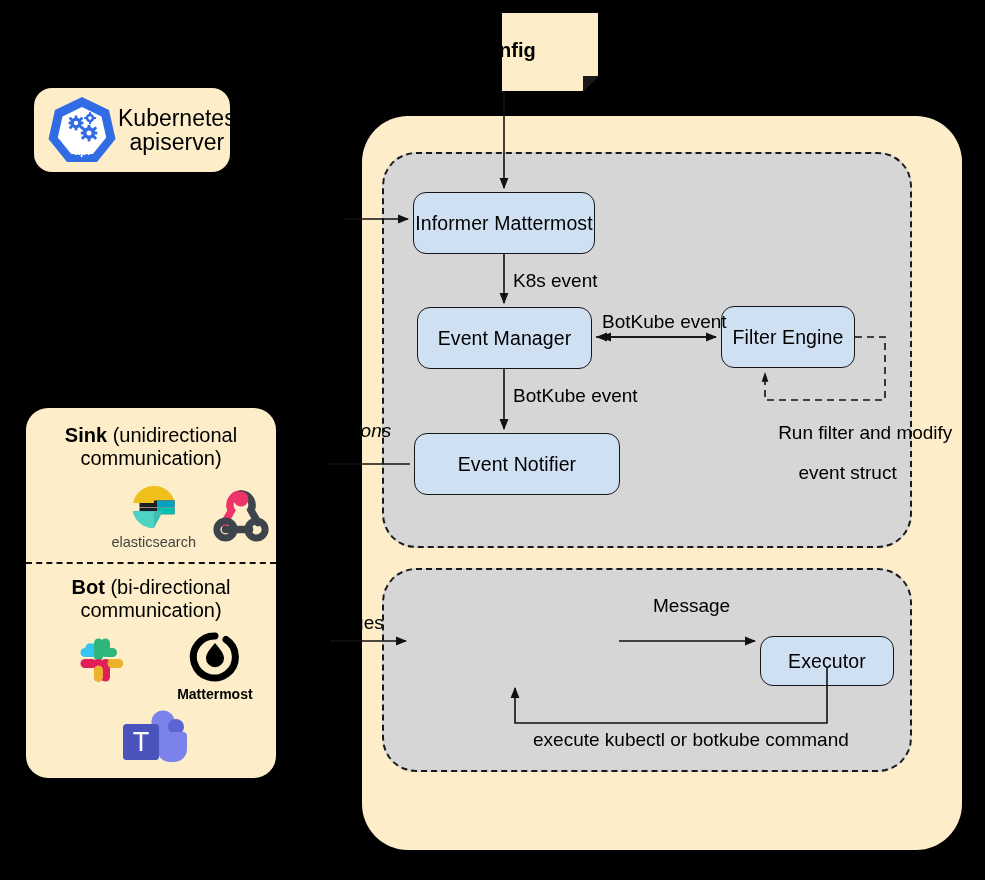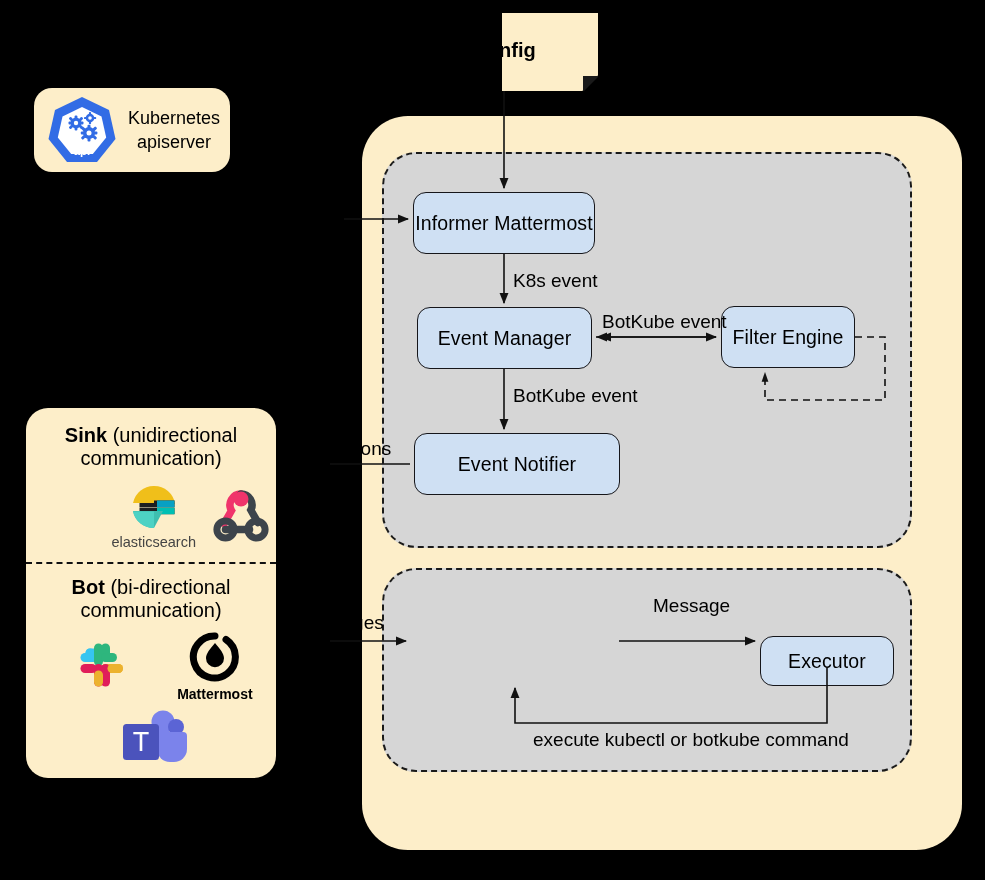--- a/index.html
+++ b/index.html
@@ -64,21 +64,21 @@
 
   
   .k8s-card {
     background: #fdeec9;
     border-radius: 18px;
     box-sizing: border-box;
     display: flex;
     align-items: center;
   }
   .k8s-label {
-    font-size: 18px;
+    font-size: 23px;
     color: #000;
     line-height: 24px;
     text-align: center;
     flex: 1;
   }
 
   
   .note-text {
     font-size: 20px;
     font-weight: bold;
@@ -197,21 +197,21 @@
       </div>
     </div>
 
     <div class="legend-divider" style="margin-top:12px;"></div>
 
     <div class="legend-title" style="margin-top:12px;">
       <b>Bot</b><span> (bi-directional</span><br>
       <span>communication)</span>
     </div>
 
-    <div style="display:flex; align-items:center; justify-content:space-around; margin-top:10px;padding-left:25px;">
+    <div style="display:flex; align-items:flex-start; justify-content:space-around; margin-top:10px;padding-left:25px;">
 
       <div>
         <svg width="56" height="56" viewBox="0 0 56 56">
           <g stroke-linecap="round" stroke-width="9" fill="none">
             <path d="M16,16 h8" stroke="#36c5f0"></path>
             <path d="M16,16 v0" stroke="#36c5f0"></path>
             <path d="M11,20.5 h13" stroke="#36c5f0"></path>
             <path d="M24.5,11 v13.5" stroke="#2eb67d"></path>
             <path d="M31.5,31.5 h13" stroke="#ecb22e"></path>
             <path d="M31.5,31.5 v13.5" stroke="#e01e5a"></path>
@@ -306,22 +306,26 @@
       <path d="M716,337 L601,337" marker-end="url(#arr)"></path>
     </g>
   </svg>
 
   <div class="abs edge-label" style="left:513px; top:271px;">K8s event</div>
 
   <div class="abs edge-label" style="left:602px; top:312px;">BotKube event</div>
 
   <div class="abs edge-label" style="left:513px; top:386px;">BotKube event</div>
 
-  <div class="abs edge-label" style="left:331px; top:439px;">cations</div>
+  <div class="abs edge-label" style="left:331px; top:421px;font-style:italic;">cations</div>
 
   <div class="abs edge-label" style="left:333px; top:613px;">sages</div>
 
   <div class="abs edge-label" style="left:653px; top:596px;">Message</div>
 
+  <div class="abs edge-label center" style="left:757px; top:403px; width:160px;">
+    <span>Run filter and modify</span><br>
+    <span>event struct</span>
+  </div>
 
   <div class="abs edge-label" style="left:533px; top:730px;">execute kubectl or botkube command</div>
 
 </div>
 
 </body></html>

